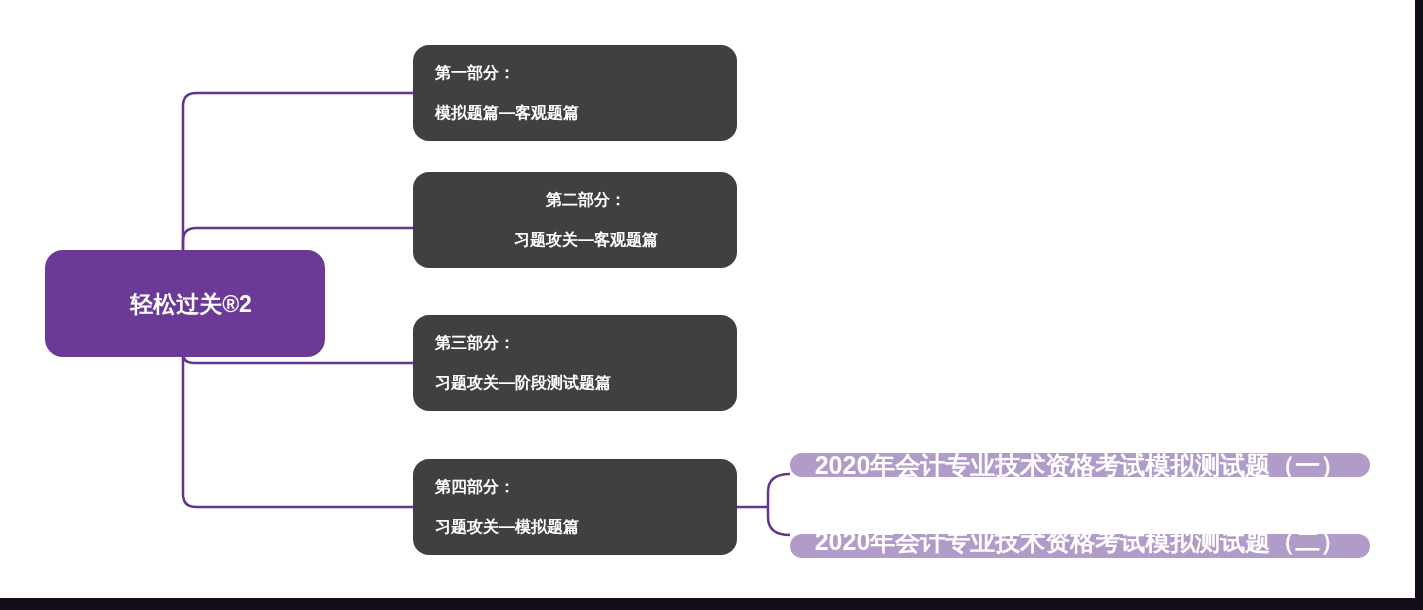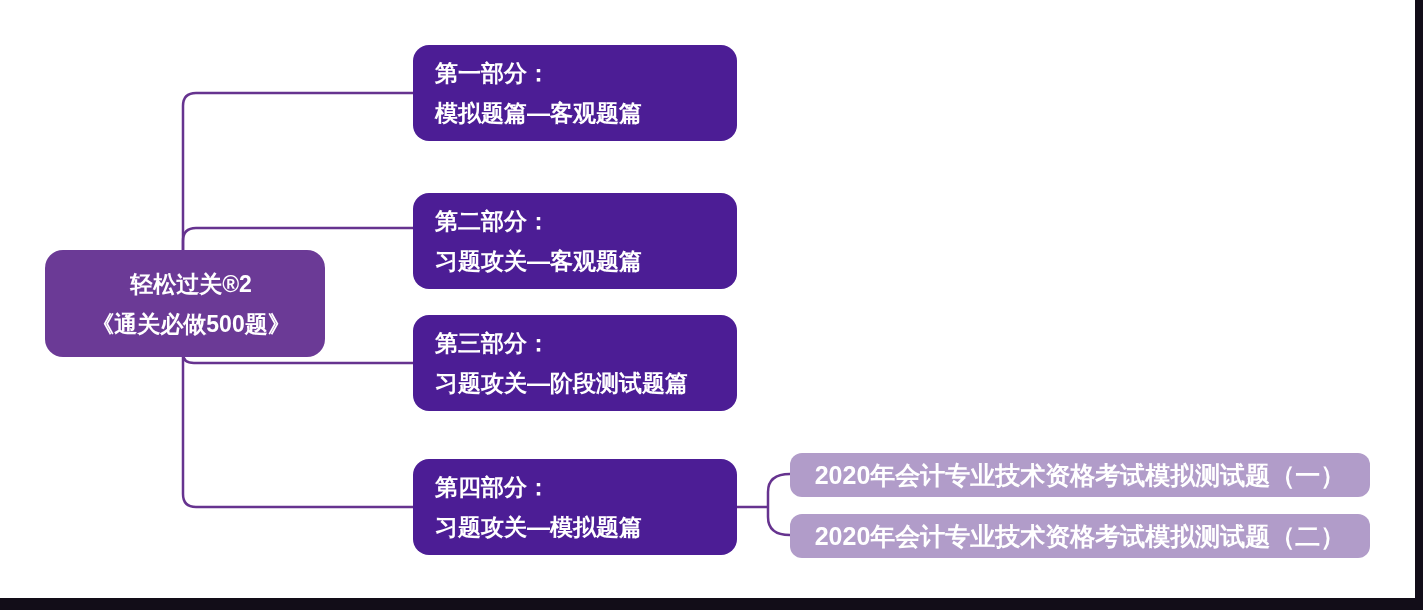--- a/index.html
+++ b/index.html
@@ -41,47 +41,47 @@
     align-items: center;
     text-align: center;
     font-size: 23px;
     line-height: 40px;
     padding-left: 12px;
   }
   .branch-node {
     left: 413px;
     width: 324px;
     height: 96px;
-    background: #4c1d95;
+    background: #404040;
     border-radius: 16px;
     display: flex;
     flex-direction: column;
     justify-content: center;
     padding-left: 22px;
-    font-size: 23px;
+    font-size: 16px;
     line-height: 40px;
   }
   .branch-1 { top: 45px; }
-  .branch-2 { top: 193px; }
+  .branch-2 { top: 172px; text-align: center; }
   .branch-3 { top: 315px; }
   .branch-4 { top: 459px; }
   .leaf-node {
     left: 790px;
     width: 580px;
-    height: 44px;
+    height: 24px;
     background: #b19cc9;
     border-radius: 12px;
     display: flex;
     align-items: center;
     justify-content: center;
     font-size: 25px;
     white-space: nowrap;
   }
   .leaf-1 { top: 453px; }
-  .leaf-2 { top: 514px; }
+  .leaf-2 { top: 534px; align-items: flex-end; }
   .bottom-bar {
     position: absolute;
     left: 0;
     top: 598px;
     width: 1423px;
     height: 12px;
     background: #120d18;
   }
   .right-edge-bar {
     position: absolute;
@@ -103,21 +103,20 @@
       <path d="M183 252 V241 Q183 228 196 228 H413"></path>
       <path d="M183 354 Q183 363 194 363 H413"></path>
       <path d="M183 354 V494 Q183 507 196 507 H413"></path>
       <path d="M737 507 H768"></path>
       <path d="M790 474 Q768 474 768 492 V517 Q768 535 790 535"></path>
     </g>
   </svg>
 
   <div class="node root-node">
     <div>轻松过关®2</div>
-    <div>《通关必做500题》</div>
   </div>
 
   <div class="node branch-node branch-1">
     <div>第一部分：</div>
     <div>模拟题篇—客观题篇</div>
   </div>
 
   <div class="node branch-node branch-2">
     <div>第二部分：</div>
     <div>习题攻关—客观题篇</div>

